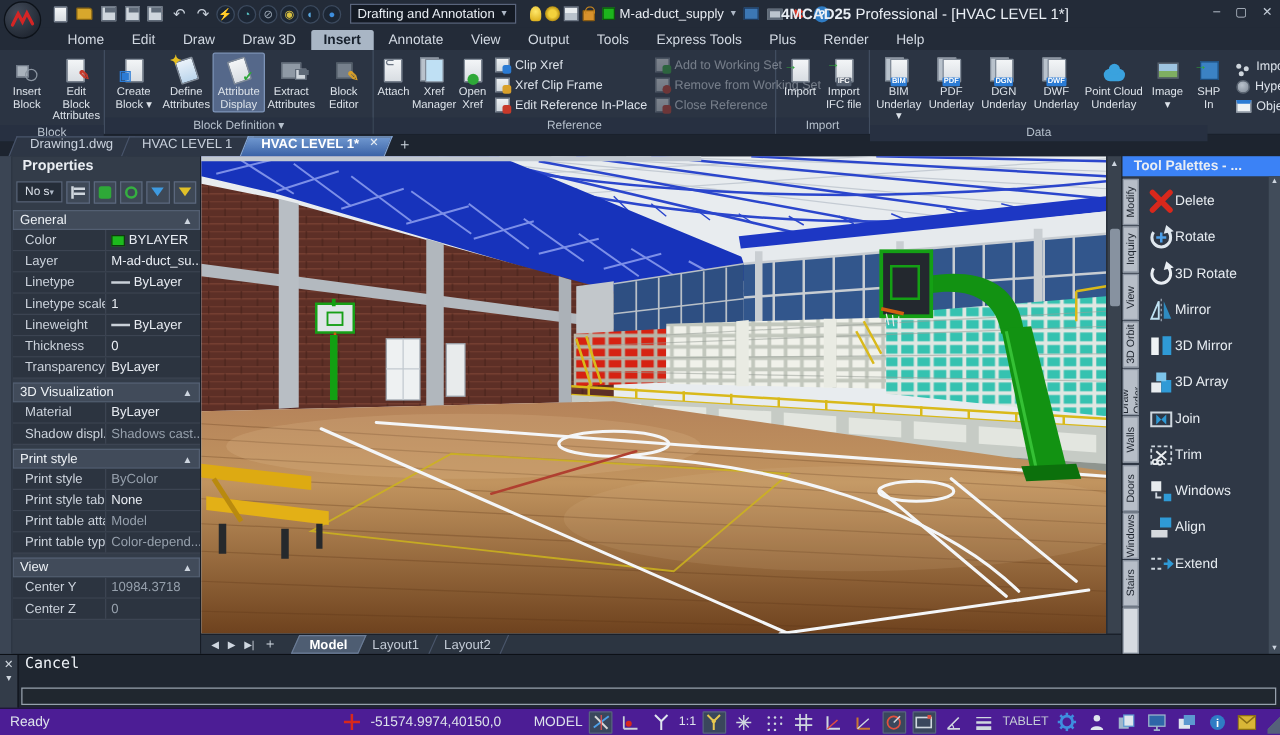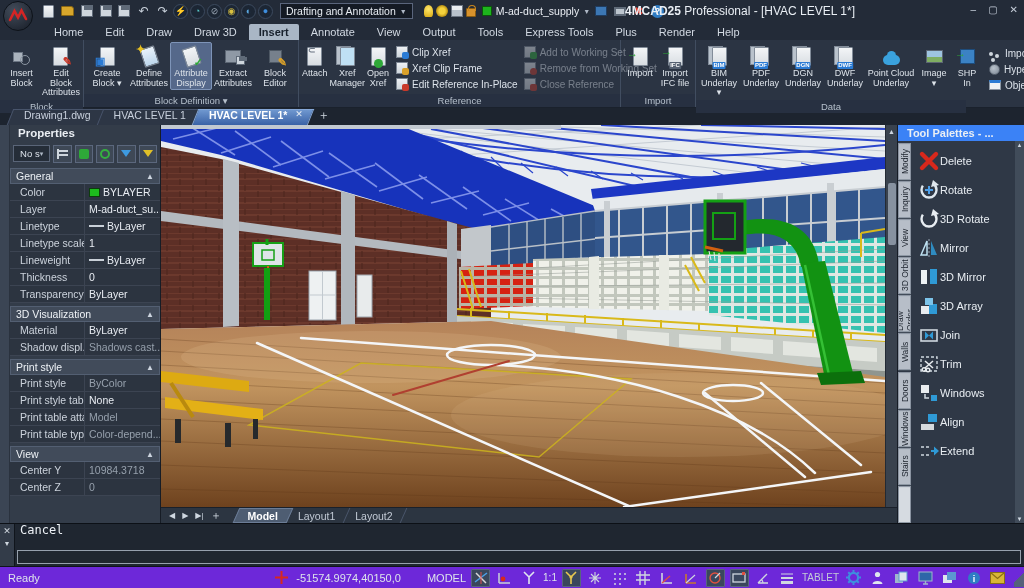--- a/index.html
+++ b/index.html
@@ -110,21 +110,21 @@
 .pal-item .tico{width:22px;height:22px;flex:none;display:flex;align-items:center;justify-content:center}
 .pal-scroll{width:9px;background:#414c5a;display:flex;flex-direction:column;align-items:center;justify-content:space-between;padding:1px 0}
 .pal-scroll .a{font-size:6px;color:#cdd5df}
 
 .cmd{height:43px;background:#1f2630;display:flex;border-top:1px solid #0c1016}
 .cmd-gutter{width:14px;background:#333c49;display:flex;flex-direction:column;align-items:center;padding-top:2px;gap:4px;font-size:9px;color:#cfd6de}
 .cmd-main{flex:1;position:relative;font-family:"DejaVu Sans Mono",monospace;font-size:12px;color:#eef2f7;padding:0 5px;border-left:1px solid #10151c}
 .cmd-line{height:12px;line-height:12px;white-space:pre}
 .cmd-input{position:absolute;left:2px;right:3px;bottom:2px;height:14px;border:1px solid #97a1ad;background:#20272f}
 
-.status{height:22px;background:#6d28d9;border-top:1px solid #10151c;display:flex;align-items:center;font-size:11px;padding:0 0 0 8px;gap:5px}
+.status{height:22px;background:#4c1d95;border-top:1px solid #10151c;display:flex;align-items:center;font-size:11px;padding:0 0 0 8px;gap:5px}
 .status .spacer{flex:1}
 .sic{width:19px;height:18px;display:flex;align-items:center;justify-content:center;flex:none}
 .sic.boxed{background:#3a475c;border:1px solid #57657e;border-radius:1px}
 .stxt{color:#dde3eb;white-space:nowrap}
 .grip{width:10px;height:18px;background:linear-gradient(135deg,transparent 50%,#55617a 50%);margin-left:2px}
 svg{display:block}
 </style>
 </head>
 <body>
 

